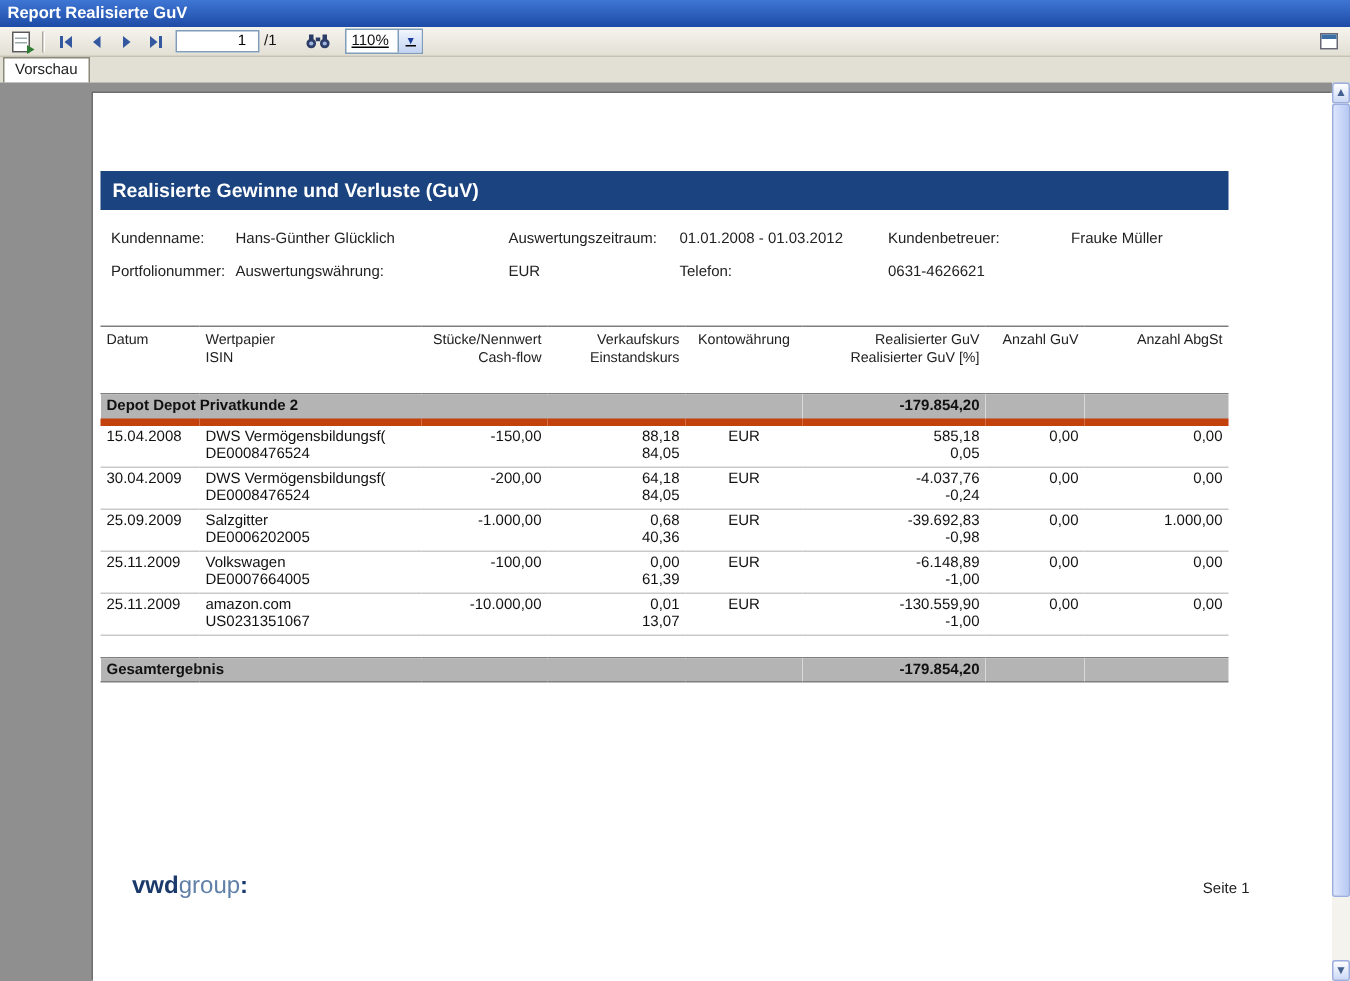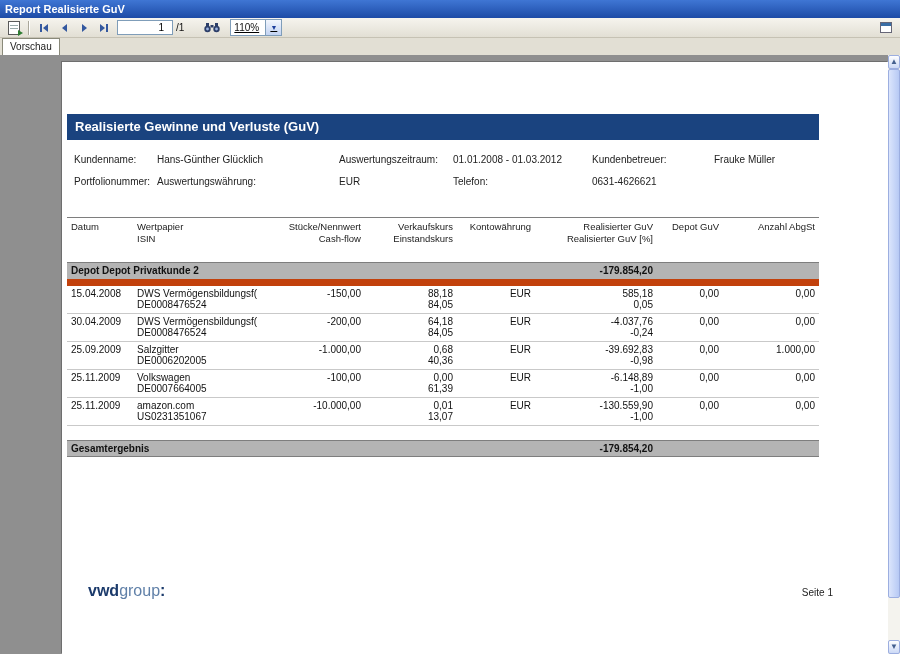--- a/index.html
+++ b/index.html
@@ -54,25 +54,25 @@
     font-size:13px;font-weight:bold;padding-left:8px;box-sizing:border-box;}
 
   .meta{margin-top:13px;padding-left:7px;display:grid;grid-template-columns:83px 182px 114px 139px 122px auto;
     row-gap:9px;font-size:10px;line-height:13px;color:#222;}
 
   .rpt-table{margin-top:29px;border-collapse:collapse;table-layout:fixed;width:752px;font-size:10px;color:#111;}
   .rpt-table th,.rpt-table td{padding:2px 4px;vertical-align:top;font-weight:normal;line-height:11.5px;overflow:hidden;}
   .rpt-table thead th{border-top:1px solid #7e7e7e;border-bottom:1px solid #7e7e7e;padding-top:3px;
     padding-bottom:18px;font-size:9.5px;color:#222;}
   .hdr-line{min-height:11.5px;white-space:nowrap;}
-  .al{text-align:left}.ar{text-align:right}.ac{text-align:right}
+  .al{text-align:left}.ar{text-align:right}.ac{text-align:center}
   .data-row td{border-bottom:1px solid #c9c9c9;}
   .data-row div{white-space:nowrap;}
   .band td{background:var(--band-bg,#b4b4b4);font-weight:bold;}
-  .group-row td{border-bottom:7px solid #c2410c;}
+  .group-row td{border-bottom:5px solid #c2410c;}
   .total-row td{border-top:1px solid #7e7e7e;border-bottom:1px solid #7e7e7e;}
   .spacer-row td{height:14px;padding:0;border:none;}
 
   .rpt-footer{position:absolute;top:520px;left:5px;width:752px;box-sizing:border-box;padding-left:7px;
     display:flex;justify-content:space-between;align-items:flex-end;margin-left:14px;}
   .logo{font-size:16px;line-height:18px;}
   .logo-vwd{font-weight:bold;color:var(--logo-dark,#1b3a6b);}
   .logo-group{color:var(--logo-light,#6080a8);}
   .logo-colon{font-weight:bold;color:var(--logo-dark,#1b3a6b);}
   .page-label{font-size:10px;color:#222;margin-bottom:2px;}
@@ -203,21 +203,21 @@
                 </th>
               <th class="ac">
                 <div class="hdr-line">Kontowährung</div>
                   <div class="hdr-line"></div>
                 </th>
               <th class="ar">
                 <div class="hdr-line">Realisierter GuV</div>
                   <div class="hdr-line">Realisierter GuV [%]</div>
                 </th>
               <th class="ar">
-                <div class="hdr-line">Depot GuV</div>
+                <div class="hdr-line">Anzahl GuV</div>
                   <div class="hdr-line"></div>
                 </th>
               <th class="ar">
                 <div class="hdr-line">Anzahl AbgSt</div>
                   <div class="hdr-line"></div>
                 </th>
             </tr>
           </thead>
           <tbody>
             <tr class="band group-row">

